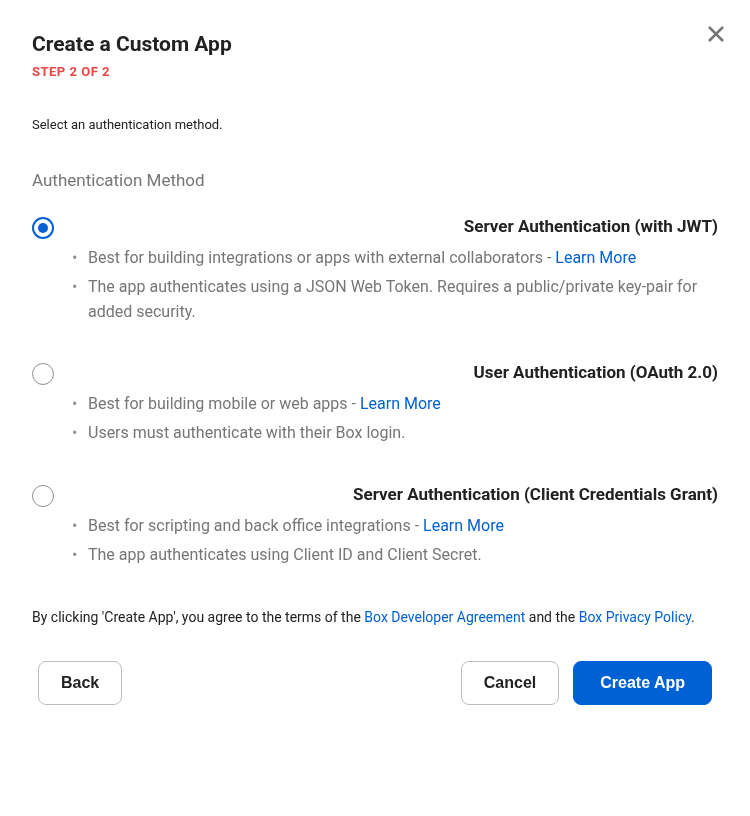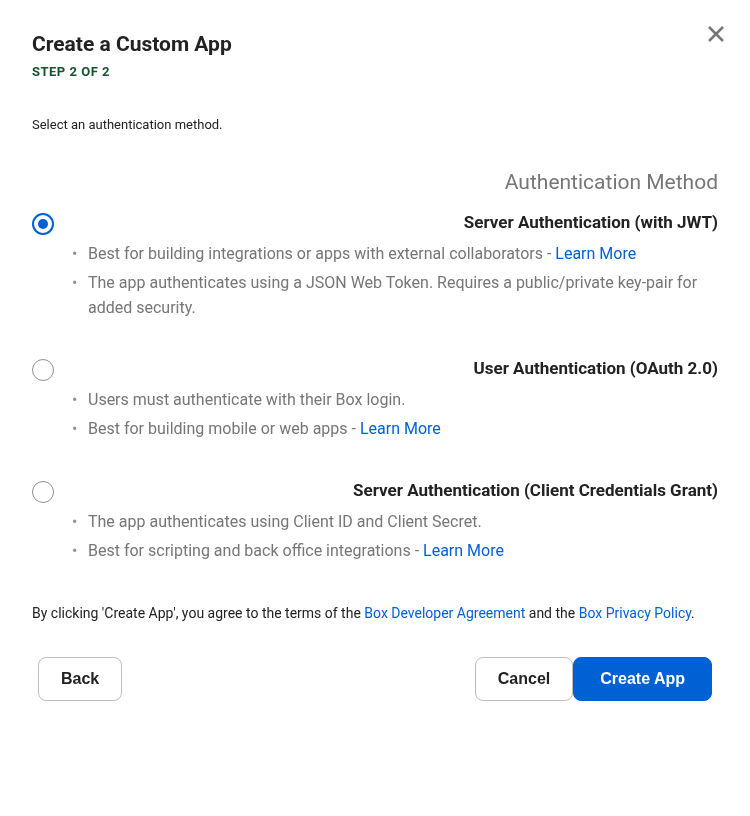--- a/index.html
+++ b/index.html
@@ -37,33 +37,32 @@
     .title {
       font-size: 21px;
       font-weight: 700;
       color: #222;
       margin-bottom: 8px;
     }
     .step {
       font-size: 13px;
       font-weight: 700;
       letter-spacing: 0.5px;
-      color: #14532d;
+      color: #ef4444;
       margin-bottom: 38px;
     }
     .subtitle {
       font-size: 13px;
       color: #222;
       margin-bottom: 38px;
     }
     .section-label {
-      font-size: 21px;
+      font-size: 17px;
       color: #767676;
-      margin-bottom: 18px;
-      text-align: right;
+      margin-bottom: 26px;
     }
     .radio-option {
       display: flex;
       align-items: flex-start;
       margin-bottom: 34px;
     }
     .radio-option:last-of-type {
       margin-bottom: 28px;
     }
     .radio-circle {
@@ -136,20 +135,21 @@
       color: #0061d5;
     }
     .footer {
       display: flex;
       justify-content: space-between;
       align-items: center;
       padding: 0 6px;
     }
     .footer-right {
       display: flex;
+      gap: 14px;
     }
     .btn {
       font-size: 16px;
       font-weight: 700;
       padding: 12px 22px;
       border-radius: 8px;
       cursor: pointer;
       border: 1px solid #bdbdbd;
       background: #fff;
       color: #222;
@@ -190,37 +190,37 @@
         <li>The app authenticates using a JSON Web Token. Requires a public/private key-pair for added security.</li>
       </ul>
     </div>
   </div>
 
   <div class="radio-option">
     <div class="radio-circle unselected"></div>
     <div class="option-content">
       <div class="option-title">User Authentication (OAuth 2.0)</div>
       <ul class="option-list">
-        <li>Users must authenticate with their Box login.</li>
         <li>
           <span>Best for building mobile or web apps - </span><span class="link">Learn More</span>
         </li>
+        <li>Users must authenticate with their Box login.</li>
       </ul>
     </div>
   </div>
 
   <div class="radio-option">
     <div class="radio-circle unselected"></div>
     <div class="option-content">
       <div class="option-title">Server Authentication (Client Credentials Grant)</div>
       <ul class="option-list">
-        <li>The app authenticates using Client ID and Client Secret.</li>
         <li>
           <span>Best for scripting and back office integrations - </span><span class="link">Learn More</span>
         </li>
+        <li>The app authenticates using Client ID and Client Secret.</li>
       </ul>
     </div>
   </div>
 
   <div class="agreement">
     <span>By clicking 'Create App', you agree to the terms of the </span><span class="link">Box Developer Agreement</span><span> and the </span><span class="link">Box Privacy Policy</span><span>.</span>
   </div>
 
   <div class="footer">
     <button class="btn">Back</button>

